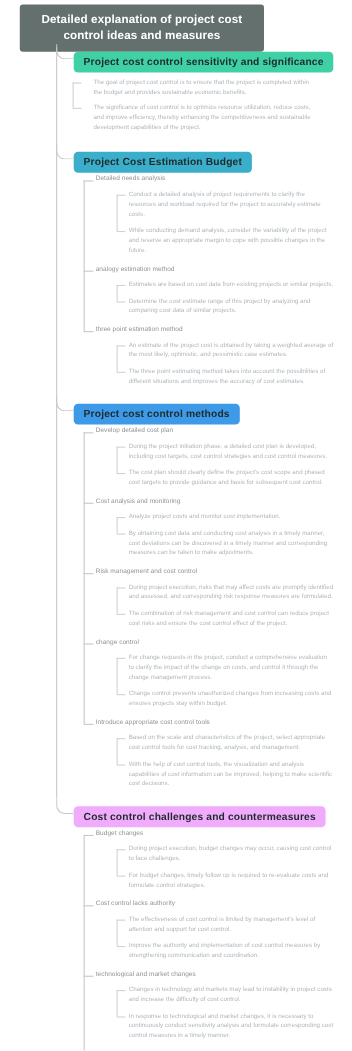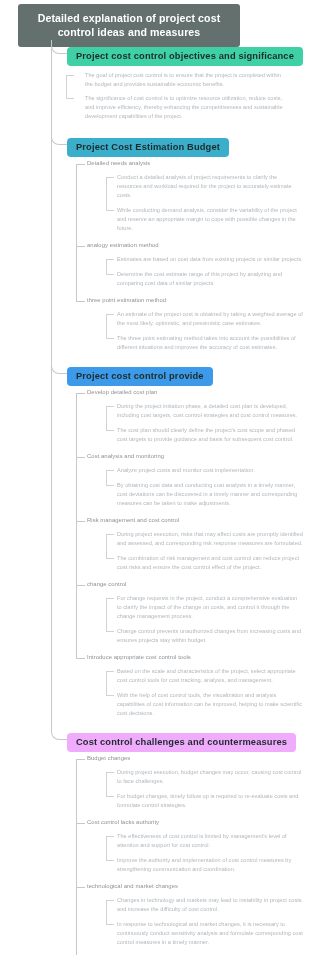--- a/index.html
+++ b/index.html
@@ -113,21 +113,21 @@
 <body>
 
 <div id="map">
 
   <div class="root">Detailed explanation of project cost control ideas and measures</div>
 
   <div class="spine-main" id="main-spine" style="height: 683px;"></div>
 
   <div id="sections-layer">
       <div class="elbow" style="left: 51px; top: 40px;"></div>
-      <div class="section-head head-teal" style="top: 47px; background: rgb(63, 208, 165);">Project cost control objectives and significance</div>
+      <div class="section-head head-teal" style="top: 47px; background: rgb(63, 208, 165);">Project cost control sensitivity and significance</div>
       <div class="det-text" style="left: 85px; top: 71px; width: 200px;">The goal of project cost control is to ensure that the project is completed within the budget and provides sustainable economic benefits.</div>
       <div class="det-stub" style="left: 66px; top: 75px;"></div>
       <div class="det-text" style="left: 85px; top: 94px; width: 200px;">The significance of cost control is to optimize resource utilization, reduce costs, and improve efficiency, thereby enhancing the competitiveness and sustainable development capabilities of the project.</div>
       <div class="det-stub" style="left: 66px; top: 98px;"></div>
       <div class="det-spine" style="left: 66px; top: 75px; height: 23px;"></div>
       <div class="elbow" style="left: 51px; top: 131px;"></div>
       <div class="section-head head-cyan" style="top: 138px; background: rgb(58, 174, 203);">Project Cost Estimation Budget</div>
       <div class="sub-label" style="left: 87px; top: 160px;">Detailed needs analysis</div>
       <div class="sub-stub" style="left: 76px; top: 164px;"></div>
       <div class="det-text" style="left: 117px; top: 173px; width: 186px;">Conduct a detailed analysis of project requirements to clarify the resources and workload required for the project to accurately estimate costs.</div>
@@ -144,21 +144,21 @@
       <div class="det-spine" style="left: 106px; top: 259px; height: 15px;"></div>
       <div class="sub-label" style="left: 87px; top: 297px;">three point estimation method</div>
       <div class="sub-stub" style="left: 76px; top: 301px;"></div>
       <div class="det-text" style="left: 117px; top: 310px; width: 186px;">An estimate of the project cost is obtained by taking a weighted average of the most likely, optimistic, and pessimistic case estimates.</div>
       <div class="det-stub" style="left: 106px; top: 314px;"></div>
       <div class="det-text" style="left: 117px; top: 334px; width: 186px;">The three point estimating method takes into account the possibilities of different situations and improves the accuracy of cost estimates.</div>
       <div class="det-stub" style="left: 106px; top: 338px;"></div>
       <div class="det-spine" style="left: 106px; top: 314px; height: 24px;"></div>
       <div class="sub-spine" style="left: 76px; top: 164px; height: 137px;"></div>
       <div class="elbow" style="left: 51px; top: 360px;"></div>
-      <div class="section-head head-blue" style="top: 367px; background: rgb(61, 154, 232);">Project cost control provide</div>
+      <div class="section-head head-blue" style="top: 367px; background: rgb(61, 154, 232);">Project cost control methods</div>
       <div class="sub-label" style="left: 87px; top: 389px;">Develop detailed cost plan</div>
       <div class="sub-stub" style="left: 76px; top: 393px;"></div>
       <div class="det-text" style="left: 117px; top: 402px; width: 186px;">During the project initiation phase, a detailed cost plan is developed, including cost targets, cost control strategies and cost control measures.</div>
       <div class="det-stub" style="left: 106px; top: 406px;"></div>
       <div class="det-text" style="left: 117px; top: 426px; width: 186px;">The cost plan should clearly define the project's cost scope and phased cost targets to provide guidance and basis for subsequent cost control.</div>
       <div class="det-stub" style="left: 106px; top: 430px;"></div>
       <div class="det-spine" style="left: 106px; top: 406px; height: 24px;"></div>
       <div class="sub-label" style="left: 87px; top: 453px;">Cost analysis and monitoring</div>
       <div class="sub-stub" style="left: 76px; top: 457px;"></div>
       <div class="det-text" style="left: 117px; top: 466px; width: 186px;">Analyze project costs and monitor cost implementation.</div>

